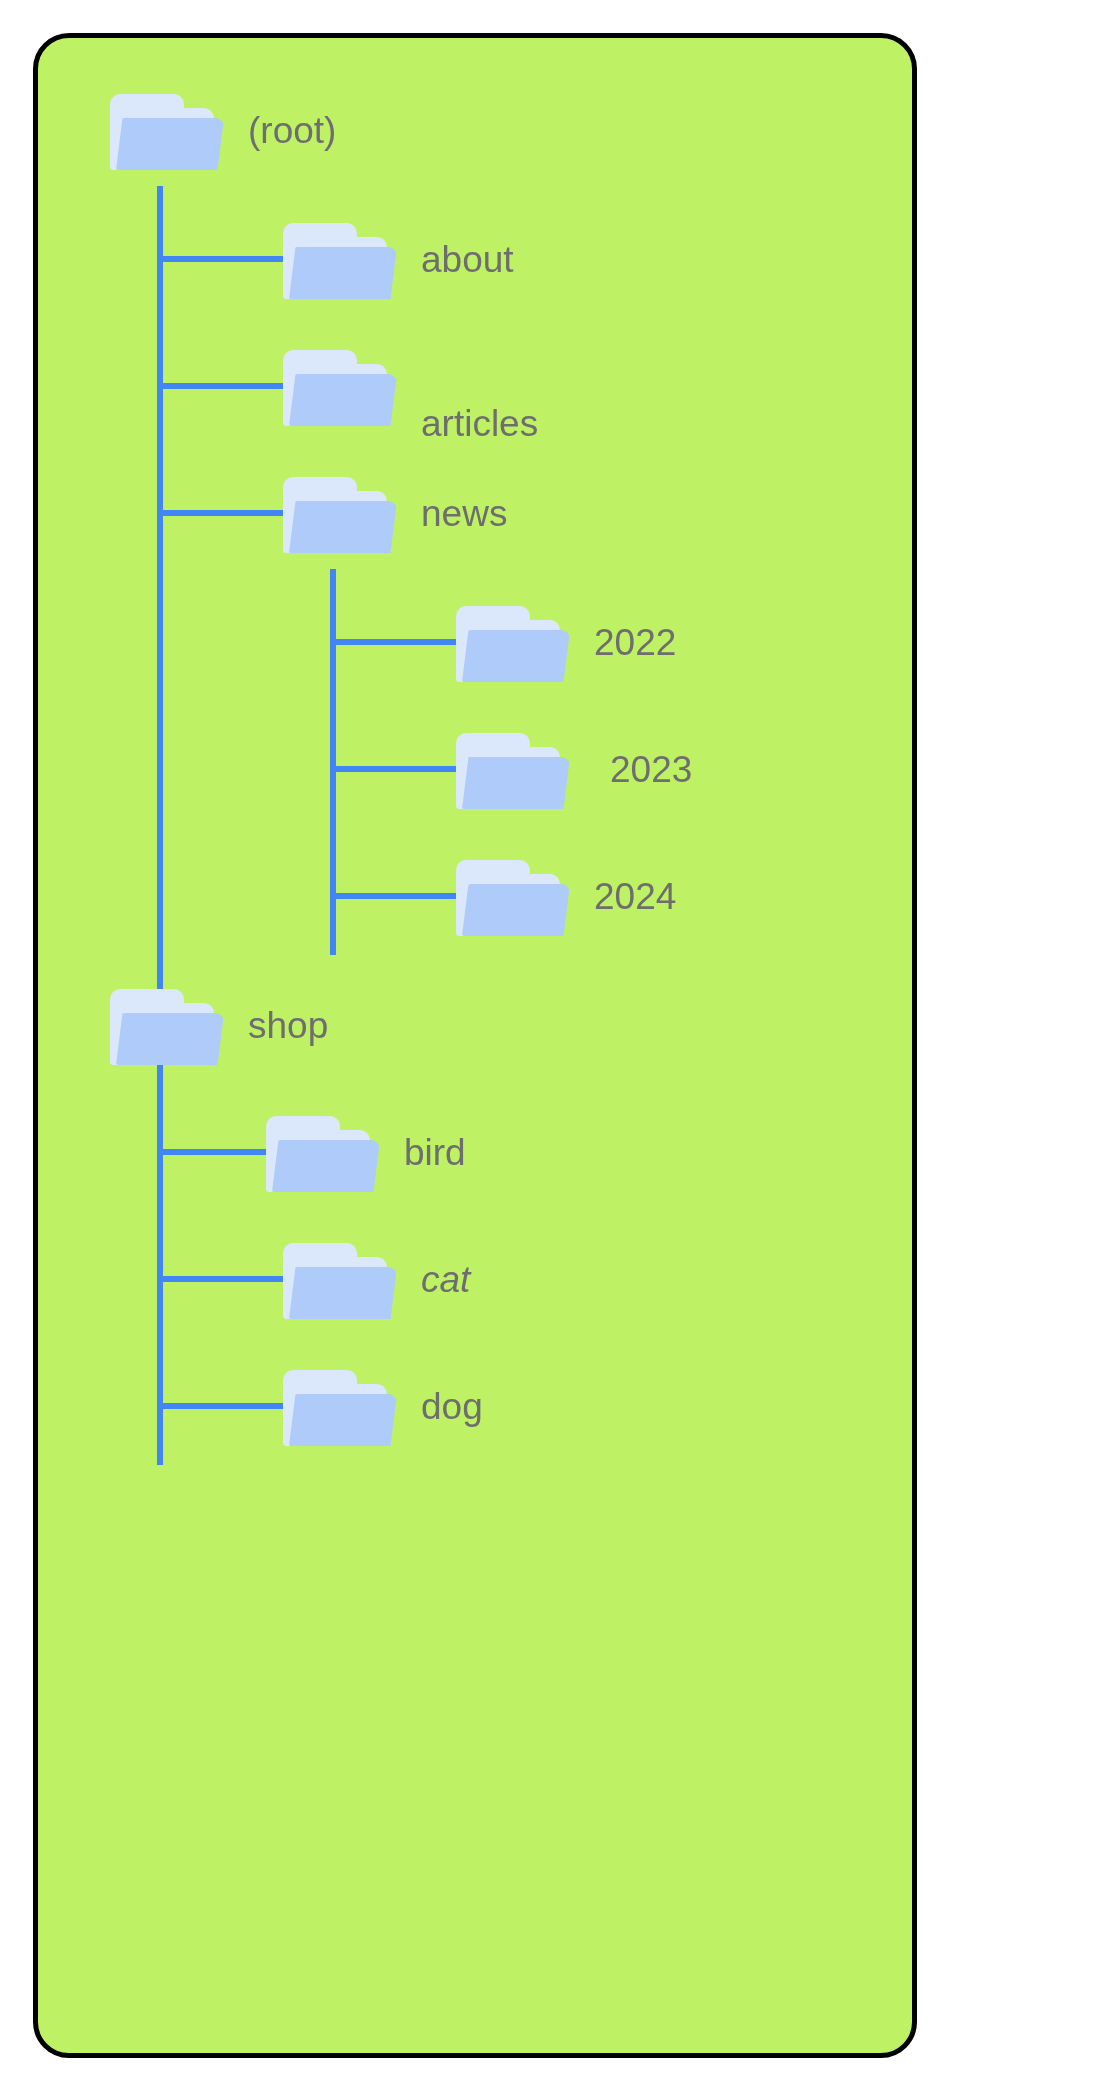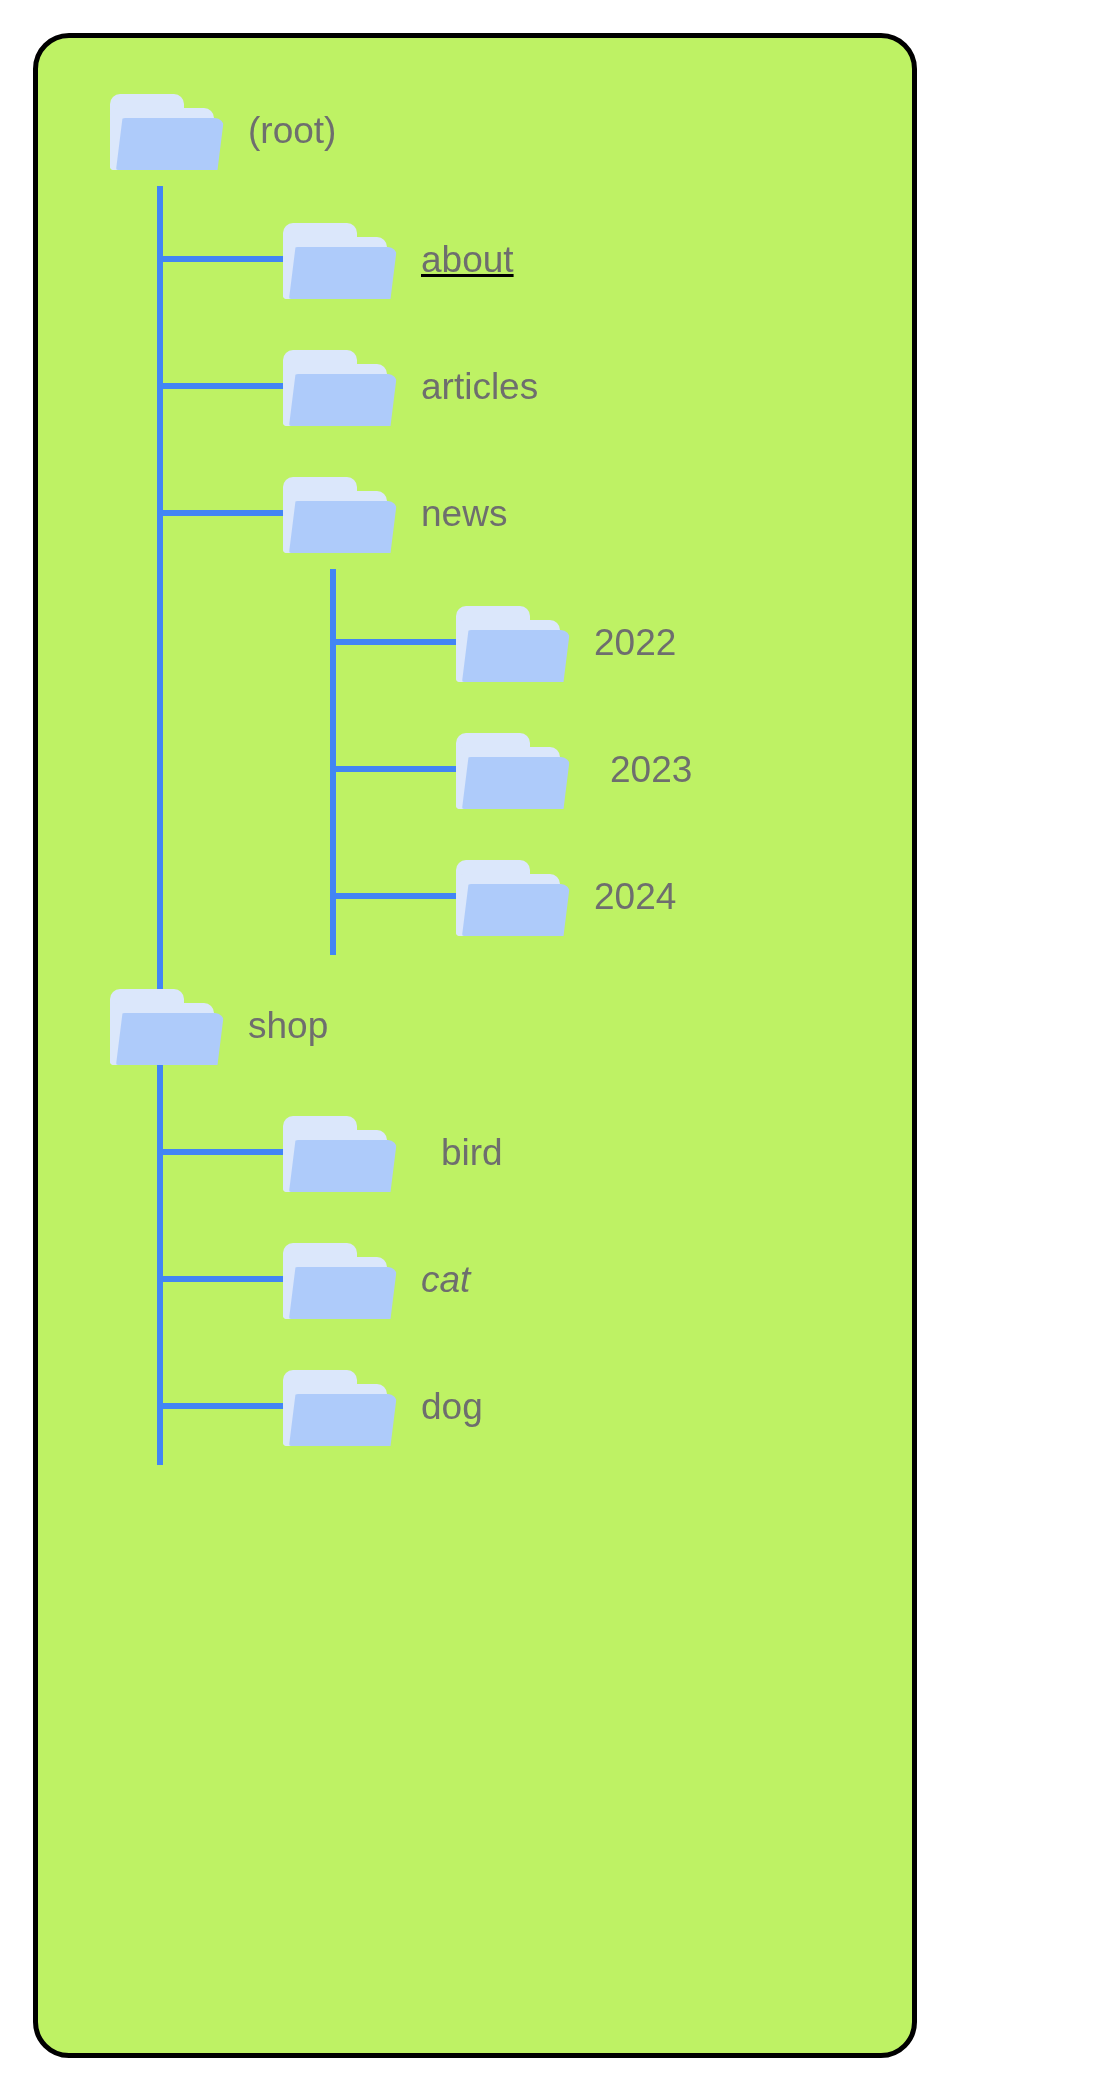--- a/index.html
+++ b/index.html
@@ -122,29 +122,29 @@
 
     <div id="nodes">
         <div class="node" style="left: 70px; top: 36px;">
           <div class="folder">
             <div class="sheet-back"></div>
             <div class="sheet-mid"></div>
             <div class="panel"></div>
           </div>
           <span class="label">(root)</span>
         </div>
-        <div class="node" style="left: 243px; top: 165px; text-decoration: underline;">
+        <div class="node" style="left: 243px; top: 165px;">
           <div class="folder">
             <div class="sheet-back"></div>
             <div class="sheet-mid"></div>
             <div class="panel"></div>
           </div>
           <span class="label">about</span>
         </div>
-        <div class="node" style="left: 243px; top: 292px;">
+        <div class="node" style="left: 243px; top: 292px; align-items: flex-end;">
           <div class="folder">
             <div class="sheet-back"></div>
             <div class="sheet-mid"></div>
             <div class="panel"></div>
           </div>
           <span class="label">articles</span>
         </div>
         <div class="node" style="left: 243px; top: 419px;">
           <div class="folder">
             <div class="sheet-back"></div>
@@ -178,21 +178,21 @@
           <span class="label">2024</span>
         </div>
         <div class="node" style="left: 70px; top: 931px;">
           <div class="folder">
             <div class="sheet-back"></div>
             <div class="sheet-mid"></div>
             <div class="panel"></div>
           </div>
           <span class="label">shop</span>
         </div>
-        <div class="node" style="left: 243px; top: 1058px; gap: 20px;">
+        <div class="node" style="left: 226px; top: 1058px;">
           <div class="folder">
             <div class="sheet-back"></div>
             <div class="sheet-mid"></div>
             <div class="panel"></div>
           </div>
           <span class="label">bird</span>
         </div>
         <div class="node" style="left: 243px; top: 1185px; font-style: italic;">
           <div class="folder">
             <div class="sheet-back"></div>

